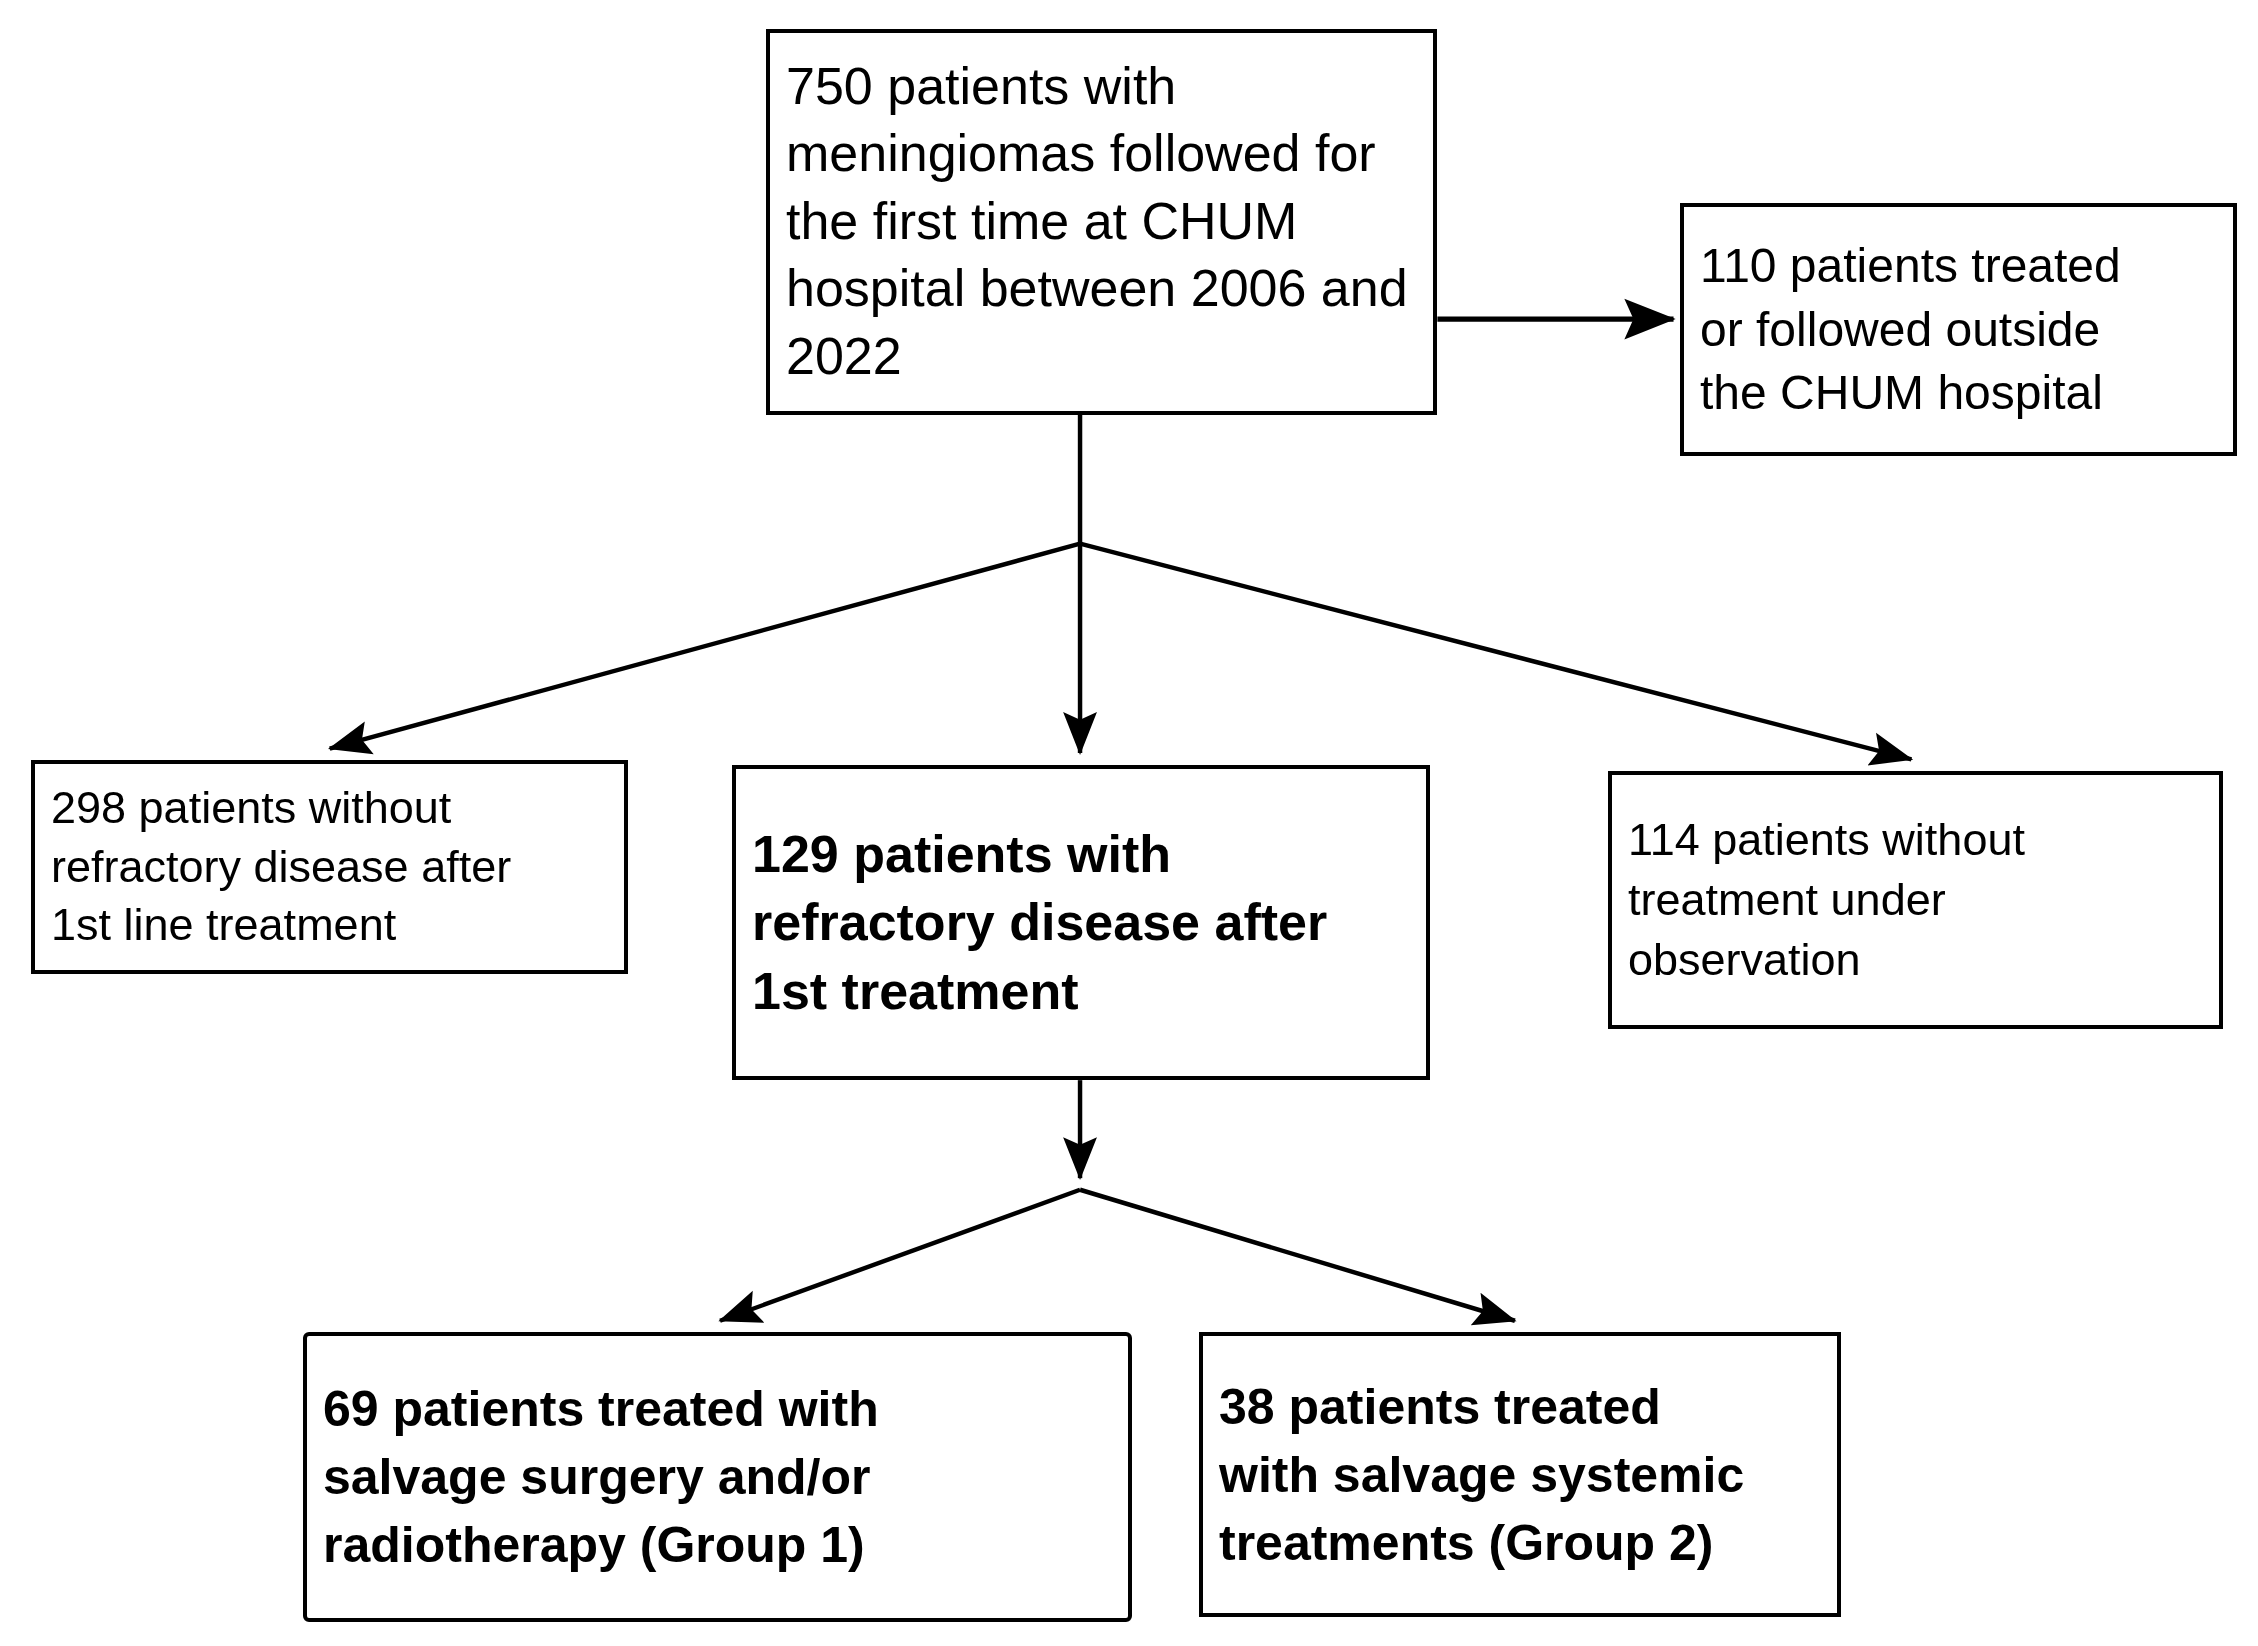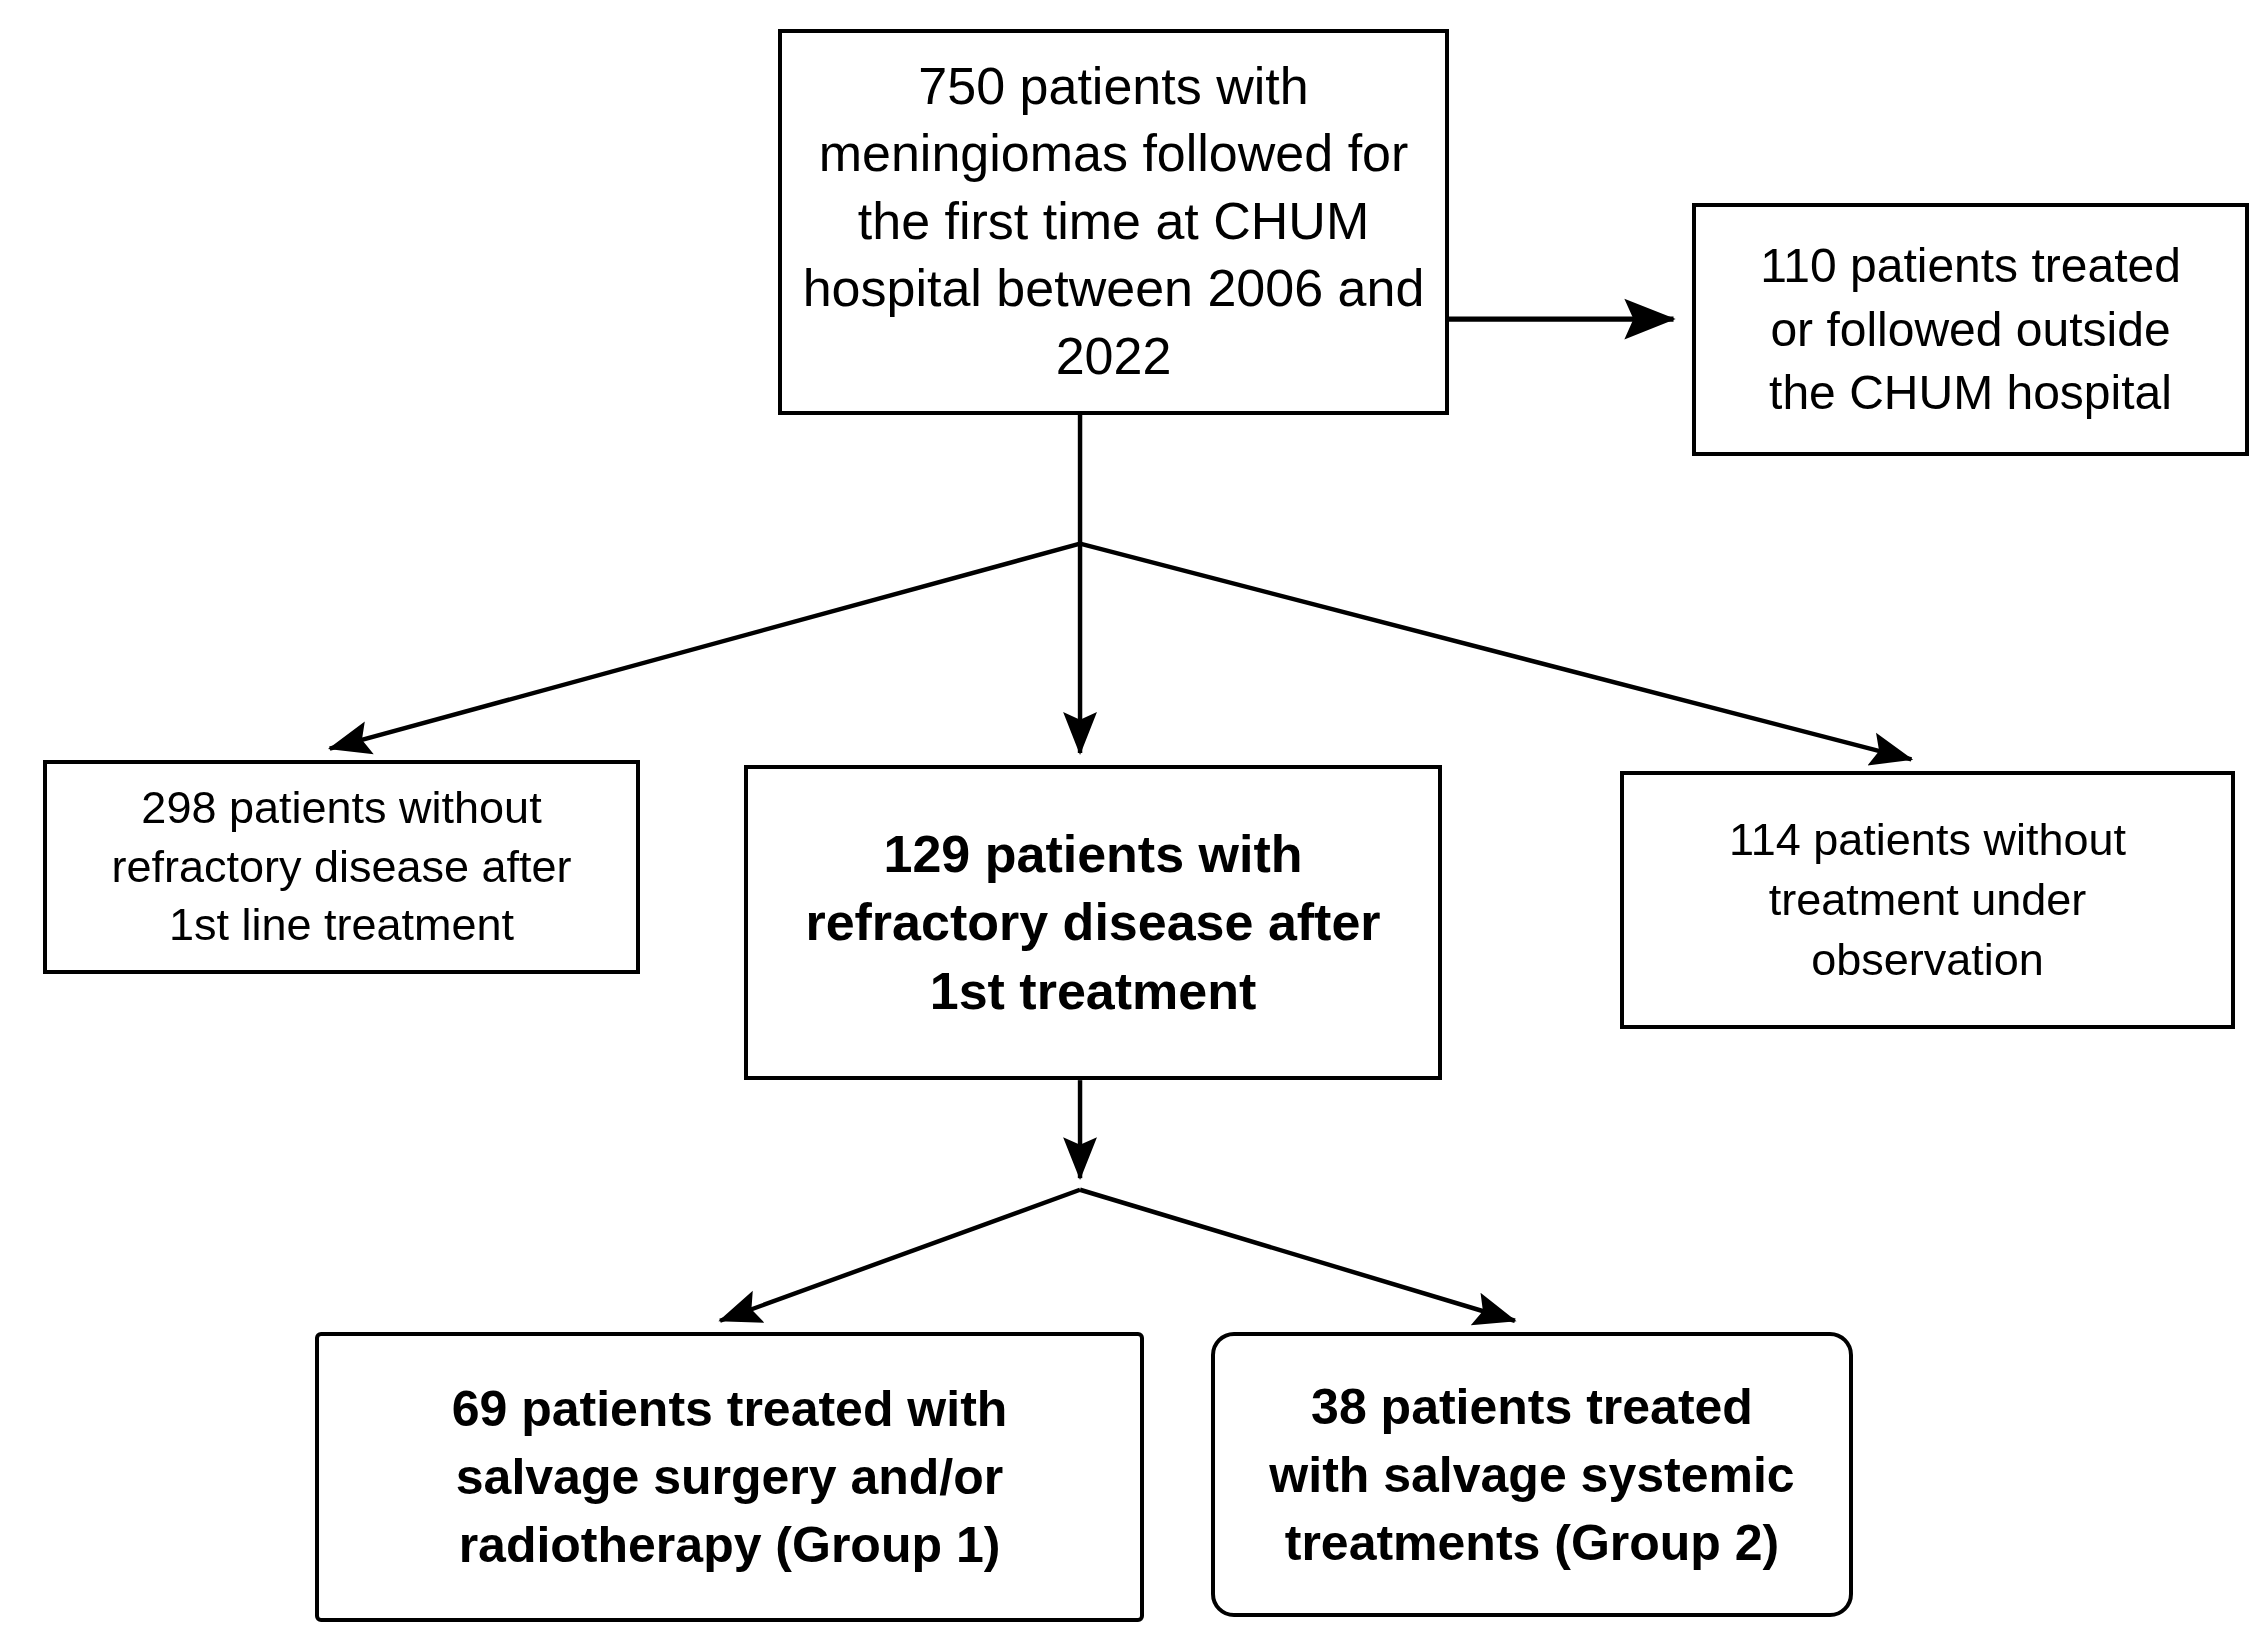--- a/index.html
+++ b/index.html
@@ -25,24 +25,23 @@
     pointer-events: none;
   }
   .node {
     position: absolute;
     box-sizing: border-box;
     border: 4.5px solid #000000;
     background: #ffffff;
     display: flex;
     align-items: center;
     justify-content: center;
-    text-align: center;
+    text-align: left;
     color: #000000;
     z-index: 2;
-    margin-left: 12px;
   }
   .node .node-text {
     display: block;
     width: 100%;
     padding: 0 16px;
     box-sizing: border-box;
     white-space: pre-line;
   }
   .weight-regular .node-text {
     font-weight: 400;
@@ -101,21 +100,21 @@
     left: 303px;  top: 1332px;
     width: 829px; height: 290px; border-radius: 6px;
   }
   #node-group1 .node-text {
     font-size: 50px;
     line-height: 1.36;
   }
 
   #node-group2 {
     left: 1199px; top: 1332px;
-    width: 642px; height: 285px; border-radius: 23px;
+    width: 642px; height: 285px;
   }
   #node-group2 .node-text {
     font-size: 50px;
     line-height: 1.36;
   }
 </style>
 </head>
 <body>
 
 <div id="canvas">

